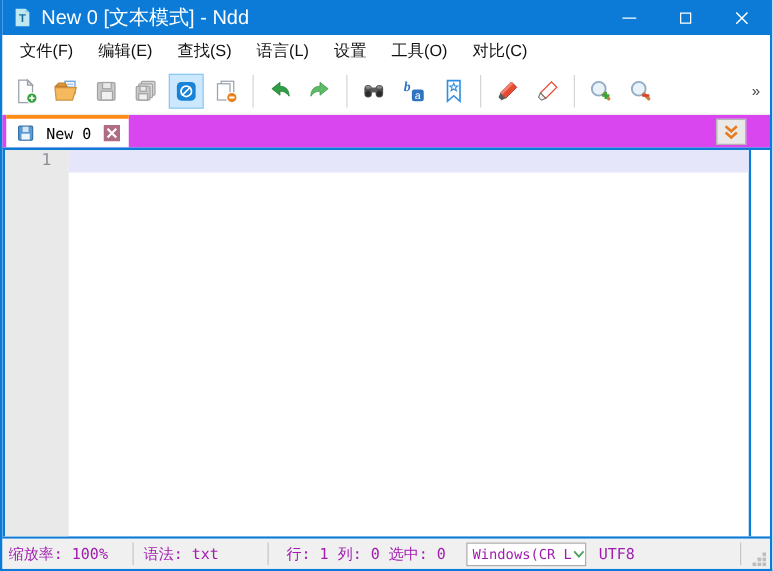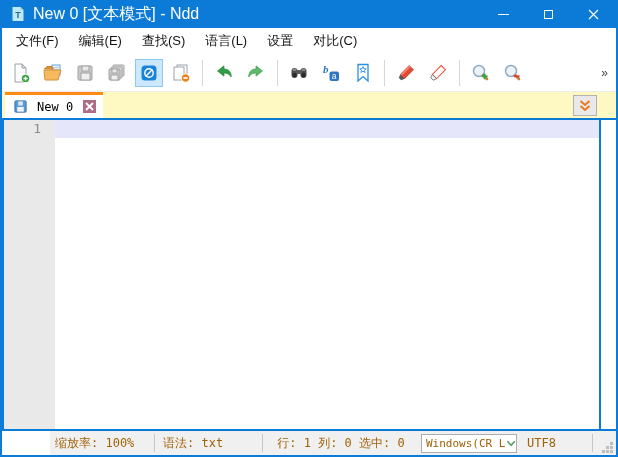--- a/index.html
+++ b/index.html
@@ -24,42 +24,42 @@
   
   .toolbar { height:37px; background:#fff; display:flex; align-items:center; padding-left:5px;
              border-bottom:1px solid #ececec; flex:0 0 37px; }
   .tb-btn { width:28px; height:28px; display:flex; align-items:center; justify-content:center;
             border:1px solid transparent; margin-right:4px; }
   .tb-btn.active { background:#cce8ff; border-color:#8ec9f0; }
   .tb-sep { width:1px; height:26px; background:#d6d6d6; margin:0 7px 0 3px; }
   .tb-overflow { margin-left:auto; margin-right:8px; color:#444; font-size:12px; }
 
   
-  .tabbar { height:26px; background:#fef9c3; display:flex; align-items:flex-end; padding-left:3px; flex:0 0 26px; }
+  .tabbar { height:26px; background:#d946ef; display:flex; align-items:flex-end; padding-left:3px; flex:0 0 26px; }
   .tab { height:26px; background:#fff; border-top:3px solid var(--tab-active,#ff8b17);
          display:flex; align-items:center; padding:0 7px 0 8px; min-width:90px; }
   .tab-label { font-family:"DejaVu Sans Mono","Liberation Mono",monospace; font-size:12px; margin:0 10px 0 9px; color:#000; }
   .tab-close { width:13px; height:13px; background:#ae6c85; display:flex; align-items:center; justify-content:center; }
   .doclist-btn { margin-left:auto; margin-right:19px; margin-bottom:2px; width:24px; height:21px;
                  background:#e9e9e9; border:1px solid #b2b2b2; display:flex; align-items:center; justify-content:center; }
 
   
   .main { flex:1 1 auto; display:flex; border-top:2px solid var(--accent,#0b7bd7);
           border-bottom:2px solid var(--accent,#0b7bd7); min-height:0; }
   .editor { flex:1 1 auto; display:flex; border-left:2px solid var(--accent,#0b7bd7);
             border-right:2px solid var(--accent,#0b7bd7); background:#fff; }
   .gutter { width:51px; background:#e9e9e9; text-align:right; padding:1px 14px 0 0;
             font-family:"DejaVu Sans Mono","Liberation Mono",monospace; font-size:13px; color:#8a8f96; flex:0 0 51px; }
   .text-area { flex:1 1 auto; position:relative; }
   .current-line { position:absolute; left:0; top:0; right:0; height:18px; background:var(--current-line,#e6e6fa); }
   .scroll-strip { width:15px; background:#fff; flex:0 0 15px; }
 
   
   .statusbar { height:24px; background:#f0f0f0; display:flex; align-items:center; flex:0 0 24px;
-               font-family:"DejaVu Sans Mono","Liberation Mono",monospace; font-size:12px; color:#a16207;margin-left:48px; }
+               font-family:"DejaVu Sans Mono","Liberation Mono",monospace; font-size:12px; color:#a21caf; }
   .sb-sec { padding:0 8px; white-space:nowrap; overflow:hidden; }
   .sb-zoom { width:104px; flex:0 0 104px; padding-left:5px; }
   .sb-syntax { width:107px; flex:0 0 107px; }
   .sb-pos { width:156px; flex:0 0 156px;text-align:center; }
   .sb-sep { width:1px; height:18px; background:#c6c6c6; flex:0 0 1px; }
   .eol-select { width:96px; height:19px; background:#fff; border:1px solid #adadad; display:flex;
                 align-items:center; padding-left:4px; margin-left:2px; overflow:hidden; }
   .eol-text { white-space:nowrap; font-size:11px; flex:1 1 auto; overflow:hidden; }
   .sb-enc { padding:0 10px; }
   .sb-spacer { flex:1 1 auto; }
@@ -91,20 +91,21 @@
       </div>
     </div>
   </div>
 
   <div class="menubar">
     <span class="menu-item">文件(F)</span>
     <span class="menu-item">编辑(E)</span>
     <span class="menu-item">查找(S)</span>
     <span class="menu-item">语言(L)</span>
     <span class="menu-item">设置</span>
+    <span class="menu-item">工具(O)</span>
     <span class="menu-item">对比(C)</span>
 
   </div>
 
   <div class="toolbar">
     <div class="tb-btn">
       <svg width="22" height="22" viewBox="0 0 22 22">
         <path d="M5 2 h7 l4 4 v14 H5 z" fill="#fdfdfd" stroke="#9aa0a8"></path>
         <path d="M12 2 l4 4 h-4 z" fill="#d9dee3" stroke="#9aa0a8"></path>
         <circle cx="15.5" cy="16.5" r="4.2" fill="#36a03c" stroke="#fff"></circle>

